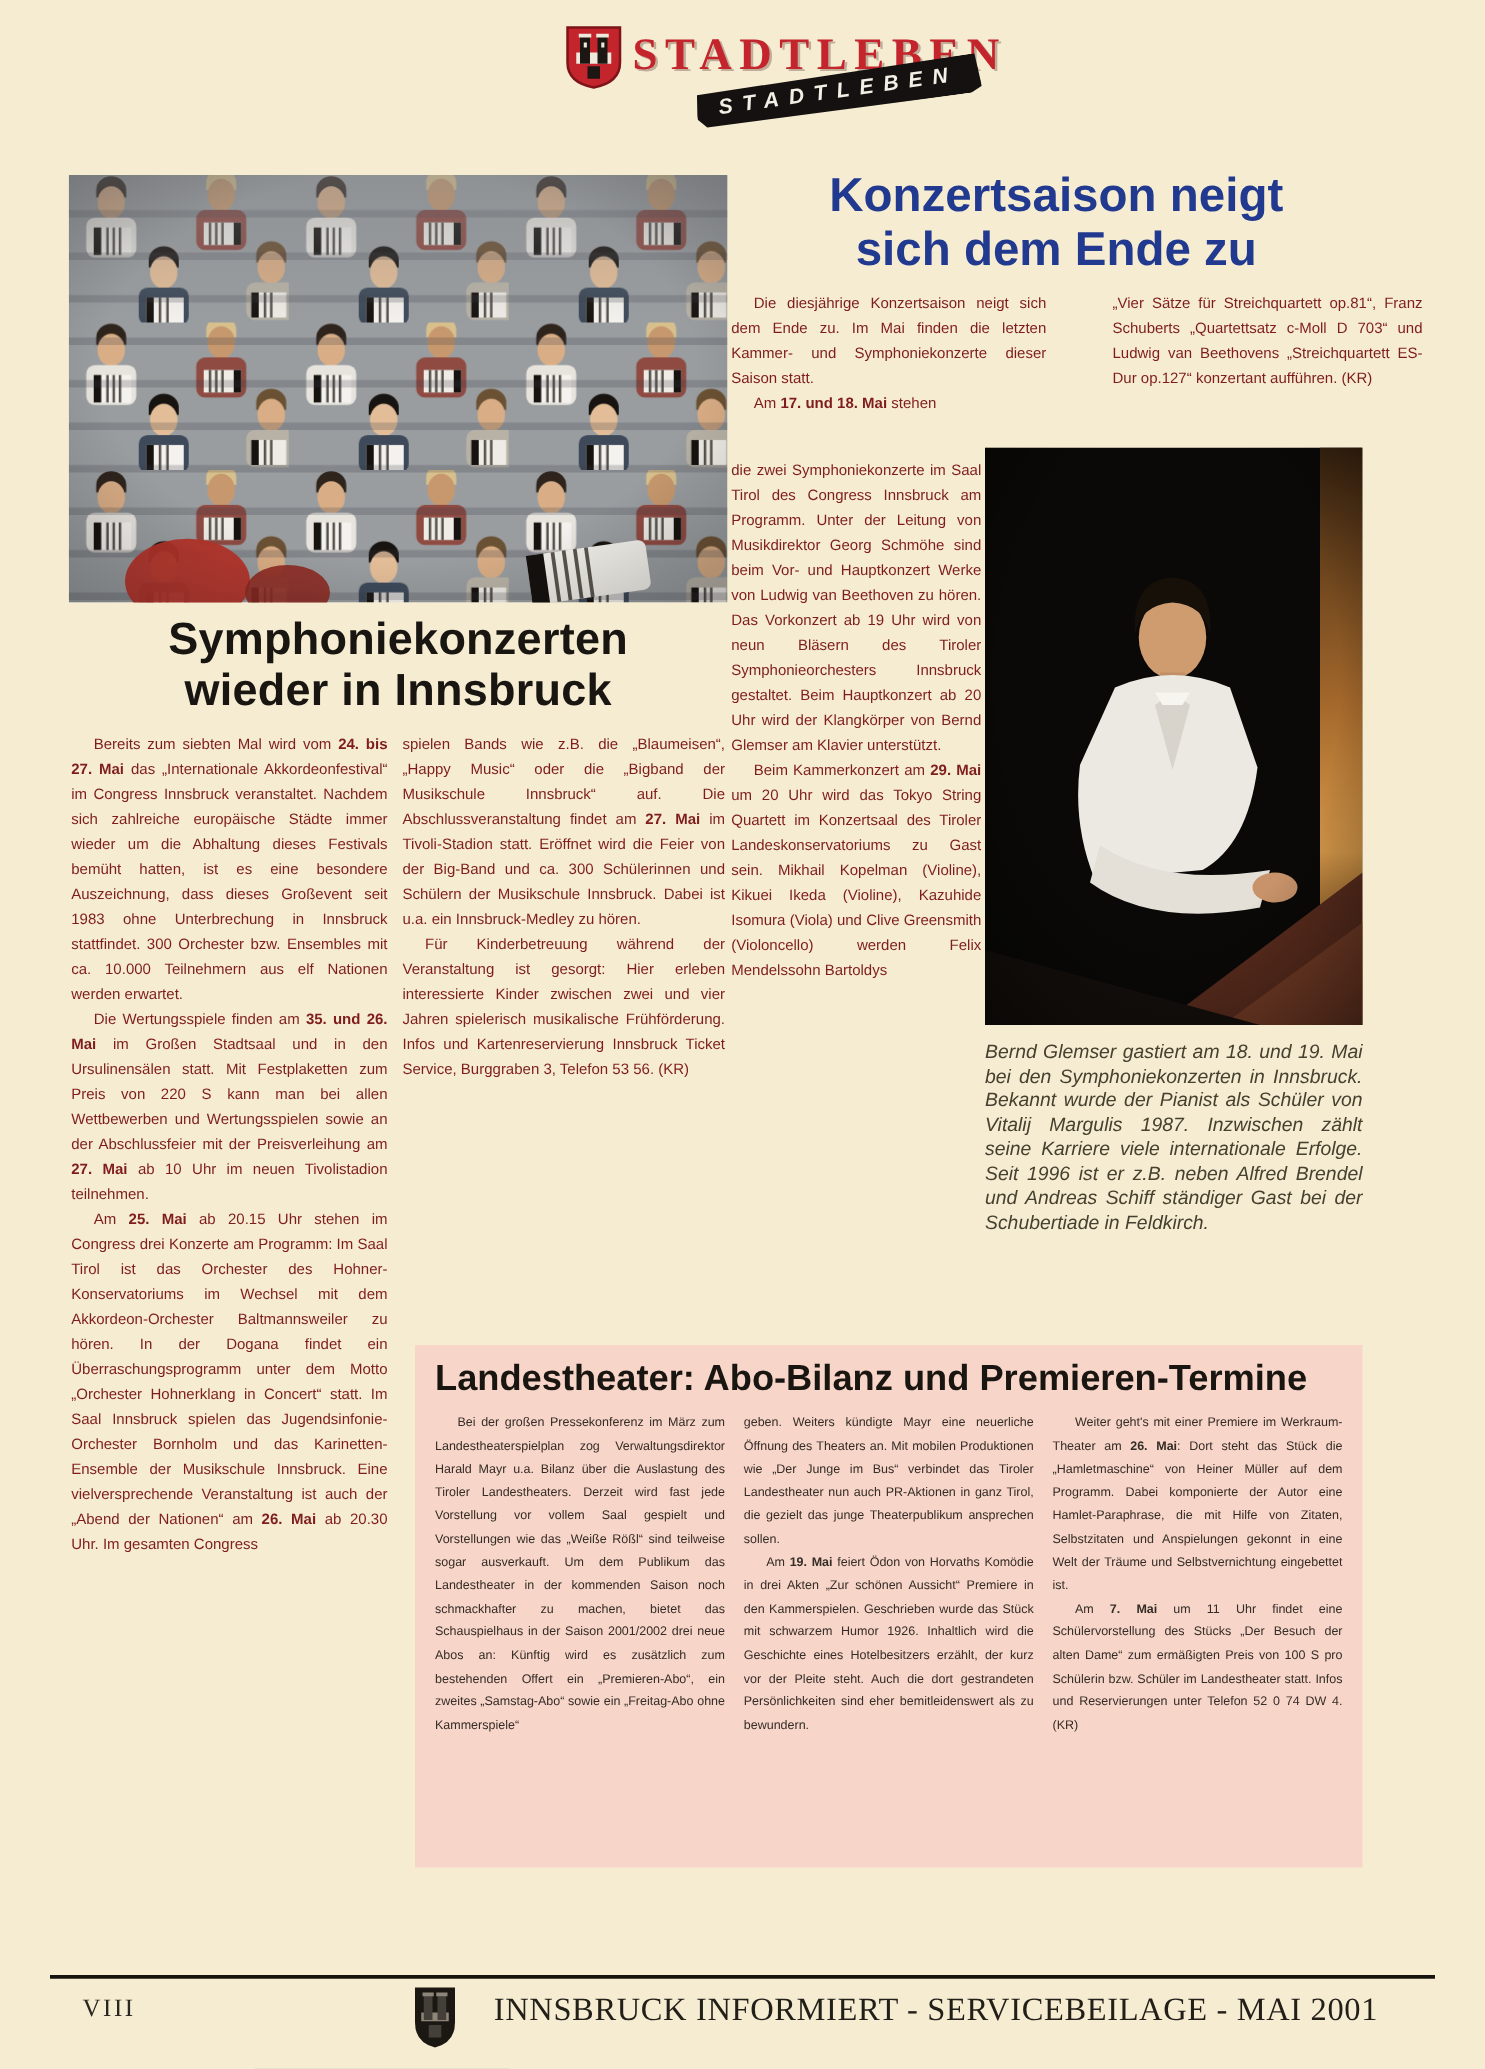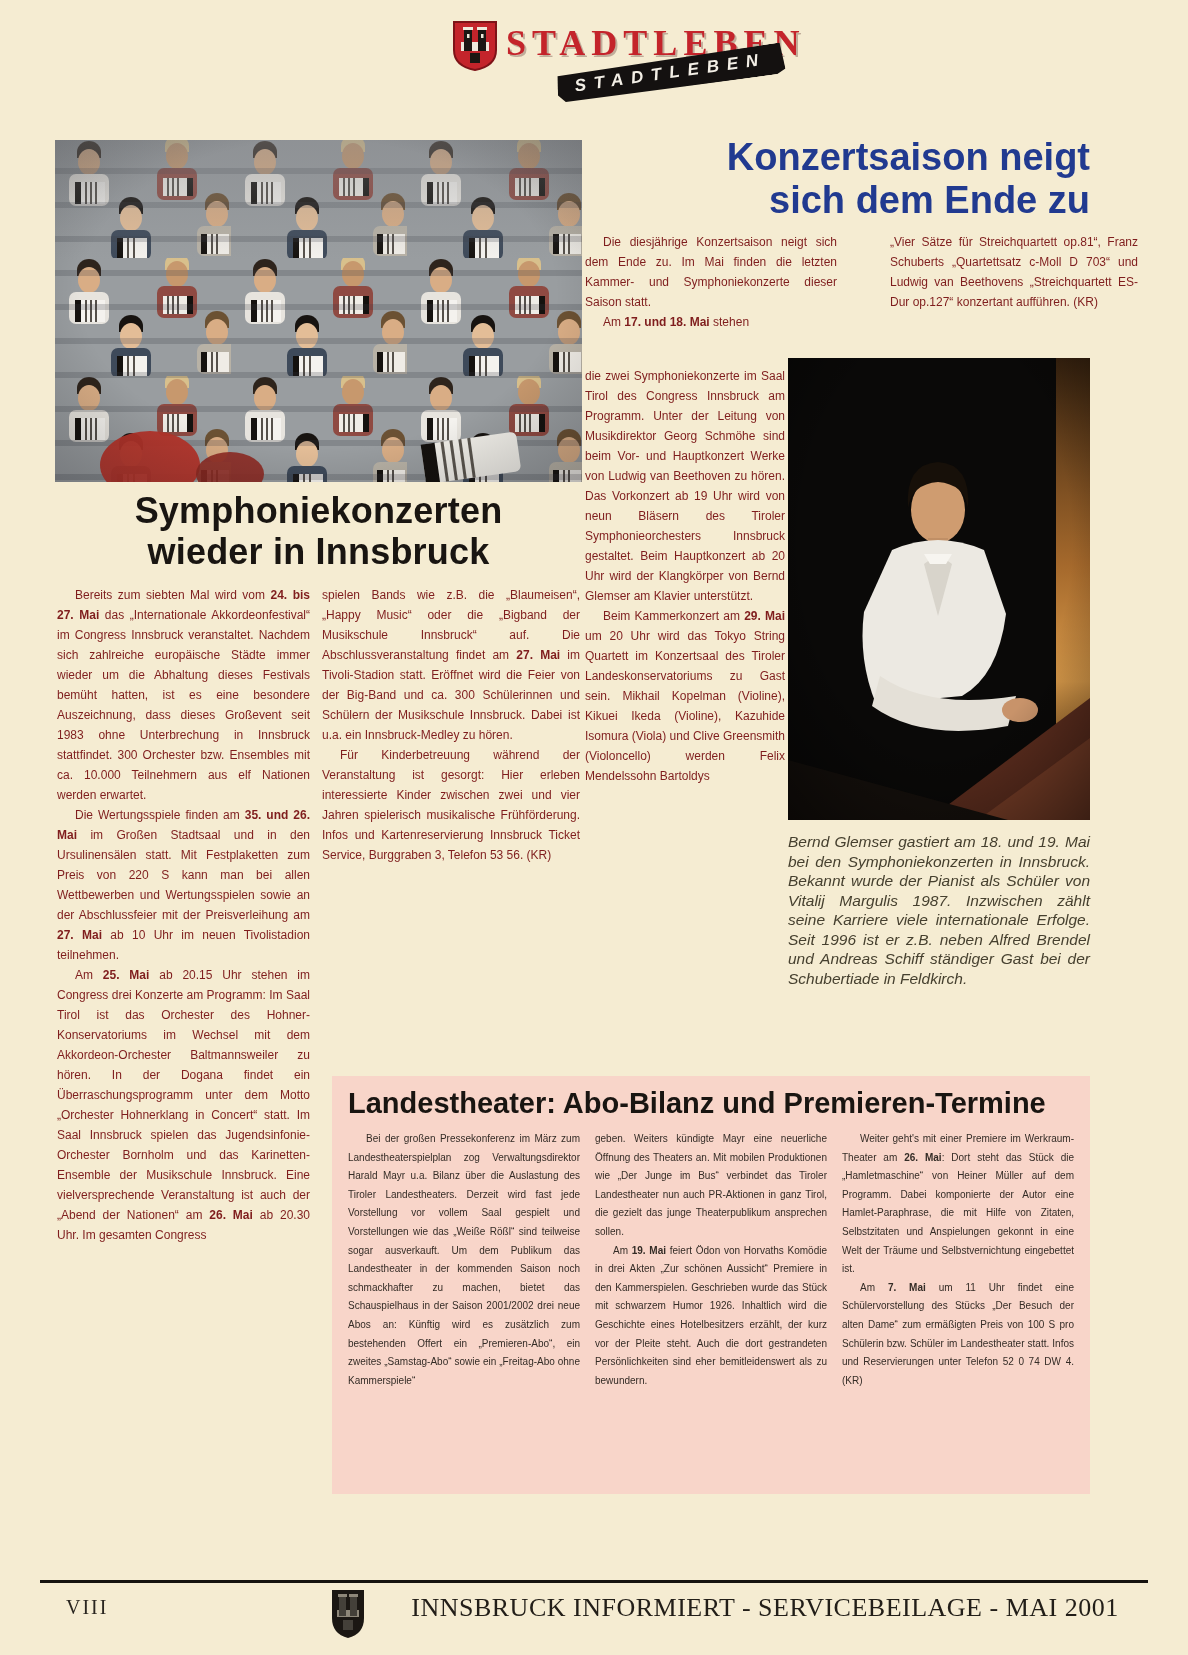--- a/index.html
+++ b/index.html
@@ -19,21 +19,21 @@
   
   .accordion-photo{position:absolute;left:55px;top:140px;width:527px;height:342px;}
   .pianist-photo{position:absolute;left:788px;top:358px;width:302px;height:462px;}
 
   
   .akk-headline{position:absolute;left:55px;top:490px;width:527px;margin:0;
                 text-align:center;font-size:36px;line-height:41px;font-weight:bold;
                 color:#191511;letter-spacing:.2px;}
   .akk-headline span{display:block;}
   .konzert-headline{position:absolute;left:600px;top:136px;width:490px;margin:0;
-                text-align:right;font-size:38px;line-height:43px;font-weight:bold;
+                text-align:center;font-size:38px;line-height:43px;font-weight:bold;
                 color:#213a90;}
   .konzert-headline span{display:block;}
 
   
   .col p{margin:0;text-align:justify;}
   .body-text{font-size:12px;line-height:20px;color:#7f1d1d;}
   .indent{text-indent:18px;}
   .akk-col1{position:absolute;left:57px;top:585px;width:253px;}
   .akk-col2{position:absolute;left:322px;top:585px;width:258px;}
   .konzert-intro{position:absolute;left:585px;top:232px;width:252px;}
@@ -51,21 +51,21 @@
                color:#191511;}
   .pink-cols{display:flex;gap:15px;}
   .pcol{width:232px;font-size:10px;line-height:18.6px;color:#342c26;}
   .pcol p{margin:0;text-align:justify;}
 
   
   .footer-rule{position:absolute;left:40px;top:1580px;width:1108px;height:3px;background:#16130f;}
   .footer-page{position:absolute;left:66px;top:1596px;font-family:"Liberation Serif",serif;
                font-size:20px;color:#2a2620;letter-spacing:2px;}
   .ftr-shield{position:absolute;left:330px;top:1588px;width:36px;height:52px;}
-  .footer-text{position:absolute;left:395px;top:1593px;width:740px;text-align:center;
+  .footer-text{position:absolute;left:395px;top:1593px;width:740px;text-align:left;
                font-family:"Liberation Serif",serif;font-size:26px;color:#221e18;
                letter-spacing:.5px;}
 </style>
 </head>
 <body>
 
 <div class="page">
 
   <svg class="hdr-shield" viewBox="0 0 46 52">
     <path d="M2 2 h42 v28 q0 16 -21 20 q-21 -4 -21 -20 z" fill="#c4242b" stroke="#7e1318" stroke-width="2"></path>

